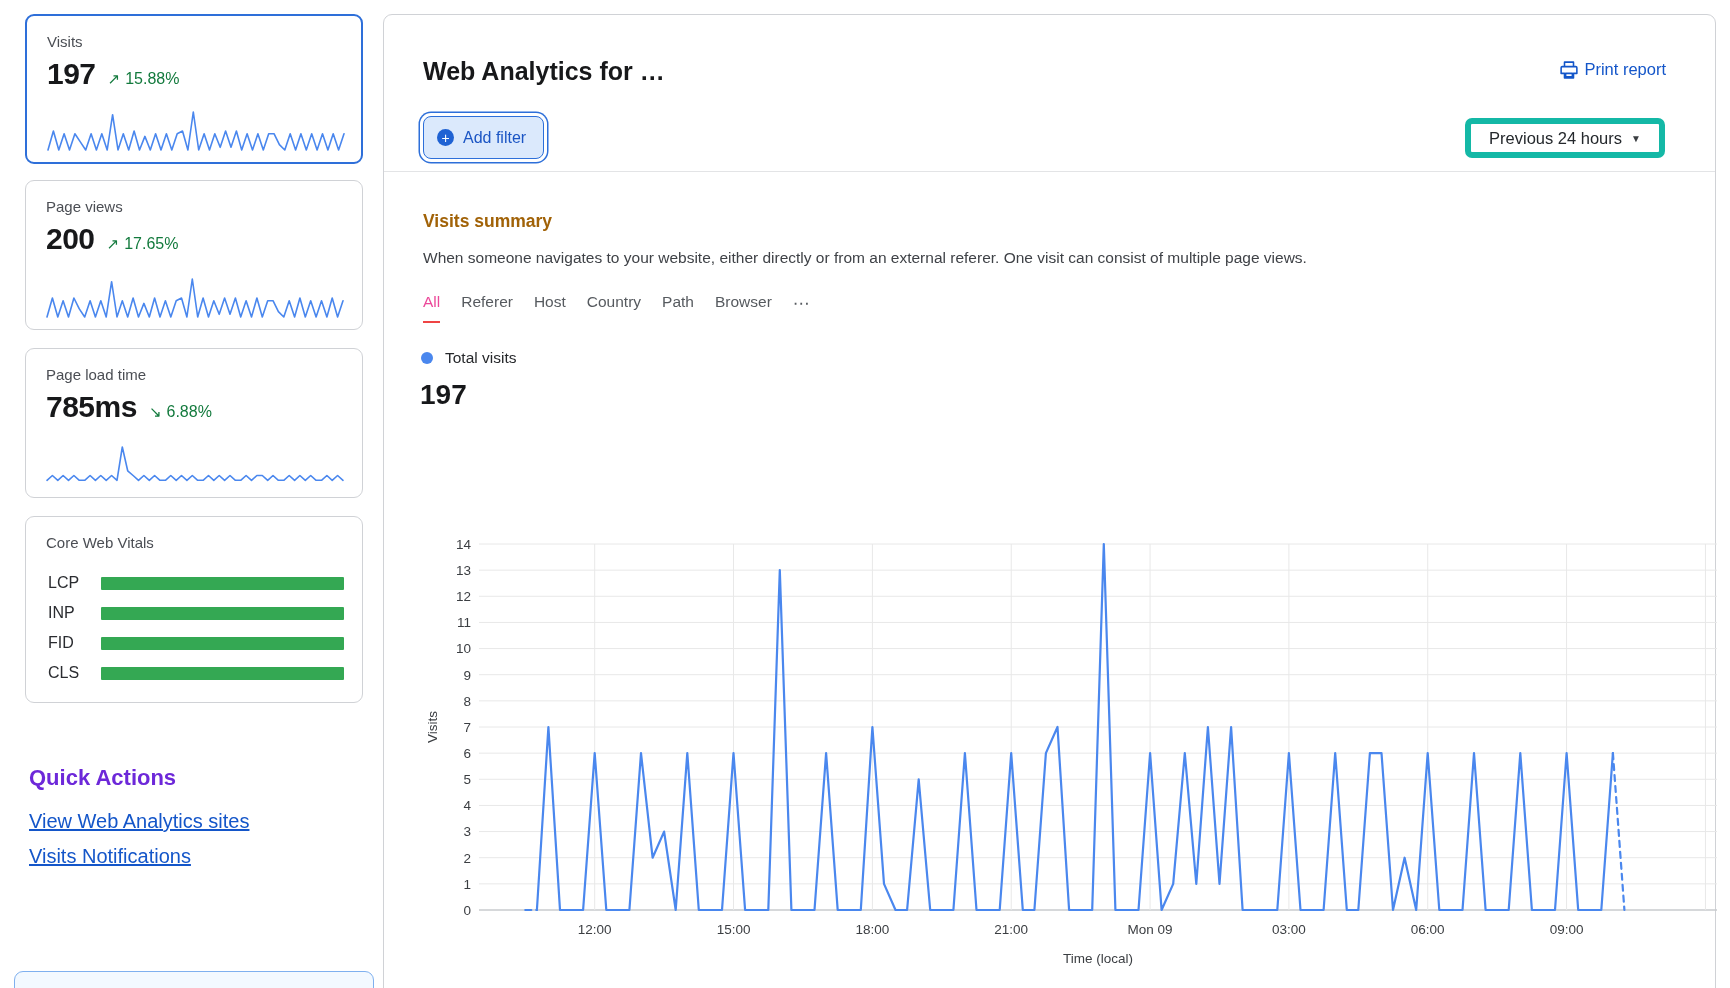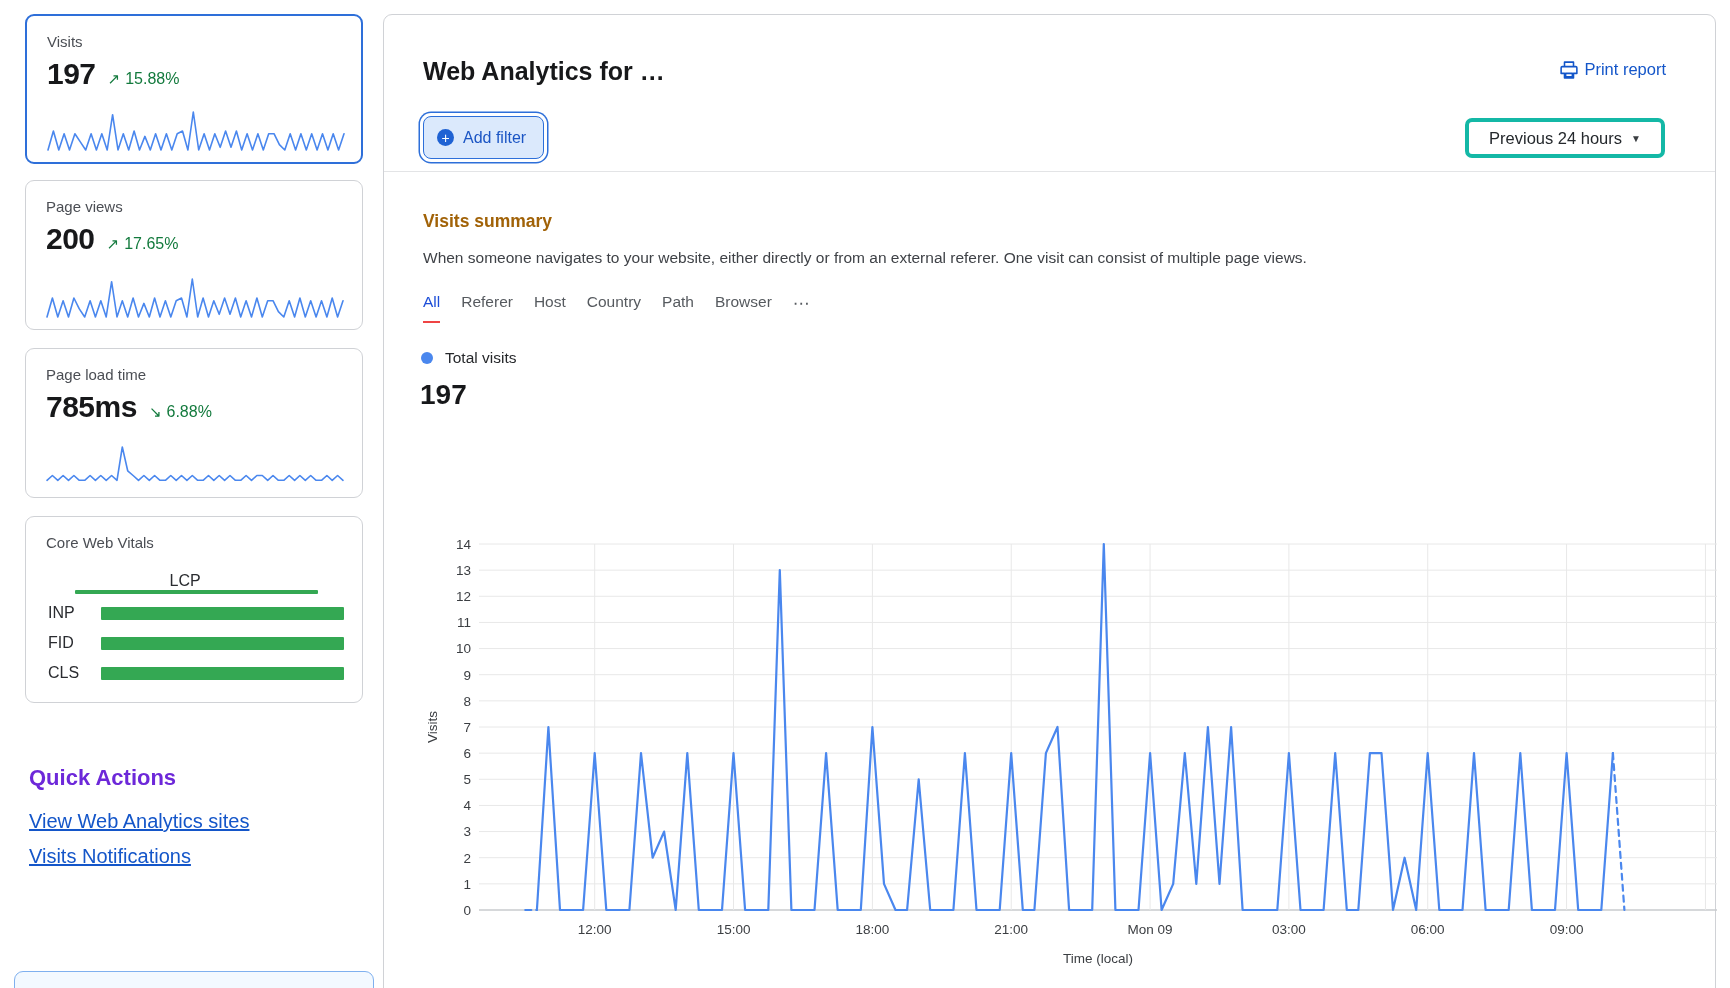--- a/index.html
+++ b/index.html
@@ -28,29 +28,29 @@
     border:1px solid #d0d2d6;border-radius:9px;box-sizing:border-box;}
   .main-title{position:absolute;left:39px;top:42px;font-size:25px;font-weight:bold;color:#17181a;}
   .print-link{position:absolute;right:49px;top:45px;display:flex;align-items:center;gap:6px;
     font-size:16.5px;color:#1456c9;cursor:pointer;}
   .add-filter{position:absolute;left:39px;top:101px;height:41px;padding:0 17px 0 13px;display:flex;
     align-items:center;gap:9px;background:#dbe9fc;border:1.5px solid #2d6fd9;border-radius:8px;
     box-shadow:0 0 0 3px #fff,0 0 0 4.5px #2d6fd9;font-size:16px;color:#1b55c4;cursor:pointer;}
   .plus-ic{width:17px;height:17px;border-radius:50%;background:#1f62d3;color:#fff;display:flex;
     align-items:center;justify-content:center;font-size:14px;line-height:1;}
   .range-btn{position:absolute;right:50px;top:103px;width:200px;height:40px;background:#fff;
-    border:4px solid #14b8a6;border-radius:7px;display:flex;align-items:center;justify-content:center;
+    border:6px solid #14b8a6;border-radius:7px;display:flex;align-items:center;justify-content:center;
     gap:9px;font-size:16.5px;color:#24282c;cursor:pointer;box-sizing:border-box;}
   .caret{font-size:10px;color:#3a3d41;}
   .hdr-divider{position:absolute;left:0;top:156px;width:100%;height:1px;background:#e3e4e6;}
   .sec-title{position:absolute;left:39px;top:196px;font-size:17.5px;font-weight:bold;color:#a16207;}
   .sec-desc{position:absolute;left:39px;top:234px;font-size:15.5px;color:#3f4247;}
   .tabs{position:absolute;left:39px;top:278px;display:flex;gap:21px;font-size:15.5px;color:#565a5f;}
   .tab{padding-bottom:9px;cursor:pointer;}
-  .tab.active{color:#1d4ed8;border-bottom:2px solid #ef4444;}
+  .tab.active{color:#ec4899;border-bottom:2px solid #ef4444;}
   .tab-more{cursor:pointer;font-size:17px;letter-spacing:1px;}
   .legend{position:absolute;left:37px;top:334px;display:flex;align-items:center;gap:12px;
     font-size:15.5px;color:#26282b;}
   .legend-dot{width:12px;height:12px;border-radius:50%;background:#4a87ee;}
   .big-total{position:absolute;left:36px;top:364px;font-size:28px;font-weight:bold;color:#17181a;}
   .chart-wrap{position:absolute;left:37px;top:456px;}
   svg text{font-family:"Liberation Sans",sans-serif;}
 </style>
 </head>
 <body>
@@ -92,21 +92,21 @@
       <span>6.88%</span>
     </span>
   </div>
   <svg class="spark" width="298" height="42">
       <polyline points="1.0,35.3 6.4,30.5 11.8,35.3 17.1,30.5 22.5,35.3 27.9,30.5 33.3,35.3 38.7,35.3 44.1,30.5 49.4,35.3 54.8,30.5 60.2,35.3 65.6,30.5 71.0,35.3 76.3,2.0 81.7,25.8 87.1,30.5 92.5,35.3 97.9,30.5 103.3,35.3 108.6,30.5 114.0,35.3 119.4,35.3 124.8,30.5 130.2,35.3 135.5,30.5 140.9,35.3 146.3,30.5 151.7,35.3 157.1,35.3 162.5,30.5 167.8,35.3 173.2,30.5 178.6,35.3 184.0,30.5 189.4,35.3 194.7,35.3 200.1,30.5 205.5,35.3 210.9,30.5 216.3,30.5 221.7,35.3 227.0,30.5 232.4,35.3 237.8,35.3 243.2,30.5 248.6,35.3 253.9,30.5 259.3,35.3 264.7,30.5 270.1,35.3 275.5,35.3 280.9,30.5 286.2,35.3 291.6,30.5 297.0,35.3" fill="none" stroke="#4a87ee" stroke-width="1.6" stroke-linejoin="round" stroke-linecap="round"></polyline>
     </svg>
 </div>
 
 <div class="side-card" style="top:516px;height:187px;">
   <div class="card-label">Core Web Vitals</div>
-  <div class="cwv-row" style="top:55px;flex-direction:column;">
+  <div class="cwv-row" style="top:55px;">
     <span class="cwv-label">LCP</span>
     <span class="cwv-bar"></span>
   </div>
   <div class="cwv-row" style="top:85px;">
     <span class="cwv-label">INP</span>
     <span class="cwv-bar"></span>
   </div>
   <div class="cwv-row" style="top:115px;">
     <span class="cwv-label">FID</span>
     <span class="cwv-bar"></span>

